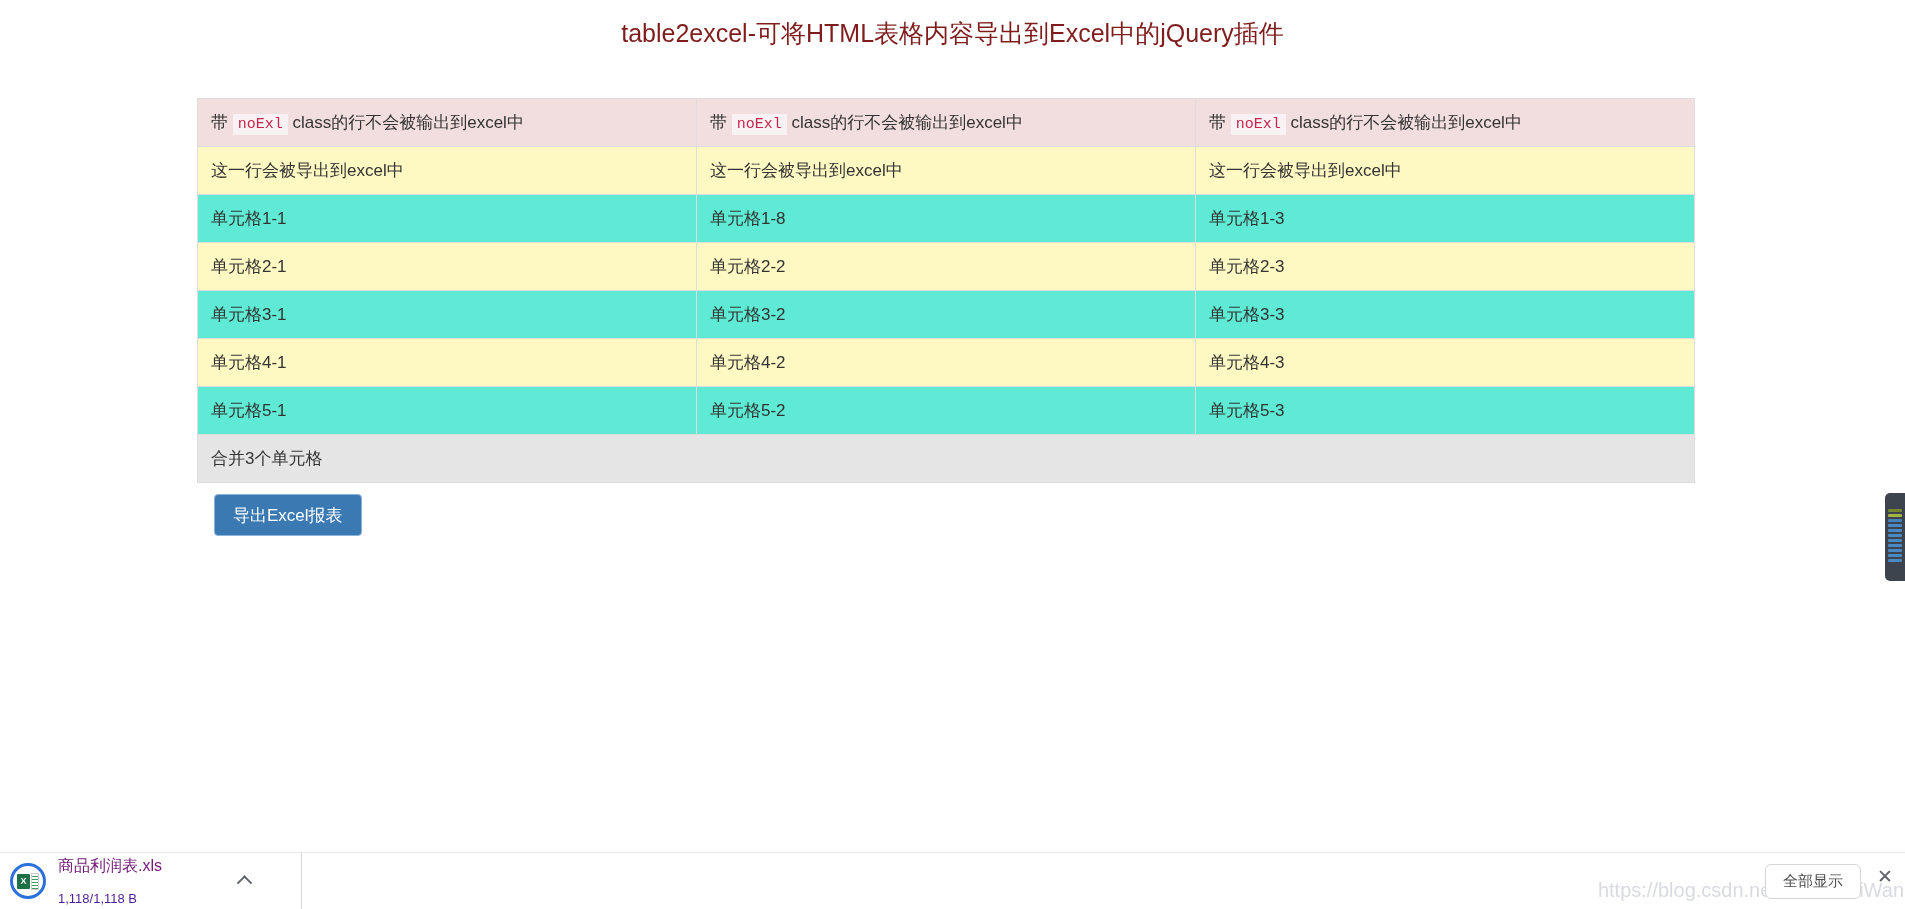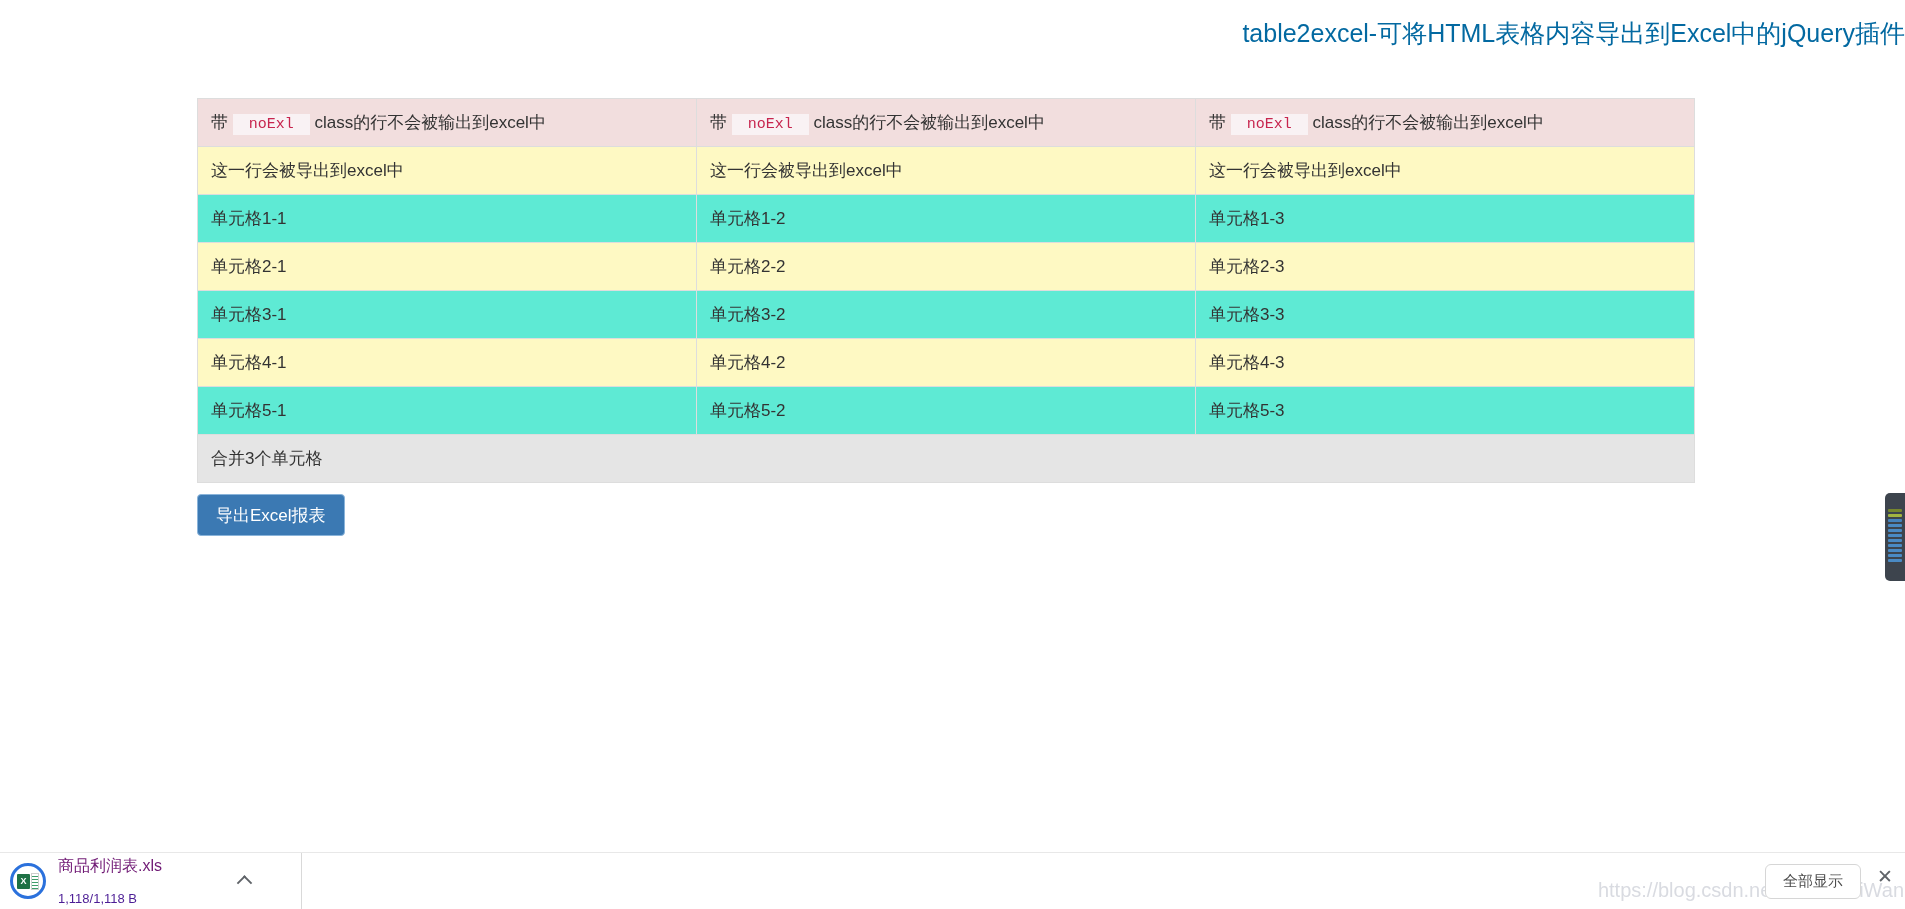--- a/index.html
+++ b/index.html
@@ -4,47 +4,47 @@
 <style>
   * { box-sizing: border-box; }
   html,body { margin:0; padding:0; }
   body {
     width:1905px; height:909px; position:relative; overflow:hidden;
     background:#fff; font-family:"Liberation Sans", sans-serif; color:#333;
   }
 
   
   .page-title {
-    margin:0; padding-top:17px; text-align:right;
-    font-size:25px; font-weight:400; color:#0369a1;
+    margin:0; padding-top:17px; text-align:center;
+    font-size:25px; font-weight:400; color:#7f1d1d;
   }
 
   
   table.demo {
     position:absolute; left:197px; top:98px; width:1498px;
     border-collapse:collapse; font-size:17px; color:#333;
     table-layout:fixed;
   }
   table.demo td {
     border:1px solid #ddd; padding:12px 13px; background:#fef9c3;
     overflow:hidden; white-space:nowrap;
   }
   tr.row-noexl  td { background:#f2dede; }
   tr.row-export td { background:#fef9c3; }
   tr.row-stripe td { background:#5eead4; }
   tr.row-merged td { background:#e5e5e5; }
   code.noexl {
-    padding:2px 16px; font-size:15px; border-radius:0;
+    padding:2px 5px; font-size:15px; border-radius:0;
     color:#c7254e; background:#f9f2f4;
     font-family:"Liberation Mono","DejaVu Sans Mono",monospace;
   }
 
   
   .export-btn {
-    position:absolute; left:197px; top:494px; height:42px; padding:0 18px;
+    position:absolute; left:214px; top:494px; height:42px; padding:0 18px;
     background:#3b79b3; border:1px solid #8ab4da; border-radius:4px;
     color:#fff; font-size:17px; font-family:inherit; cursor:pointer;
   }
 
   
   .scroll-widget {
     position:absolute; right:0; top:493px; width:20px; height:88px;
     background:#3d444d; border-radius:5px 0 0 5px; padding-top:14px;
   }
   .scroll-widget .stripe { height:3px; margin:2px 3px; border-radius:1px; }
@@ -115,21 +115,21 @@
       <td><span>带 </span><code class="noexl">noExl</code><span> class的行不会被输出到excel中</span></td>
       <td><span>带 </span><code class="noexl">noExl</code><span> class的行不会被输出到excel中</span></td>
     </tr>
     <tr class="row-export">
       <td>这一行会被导出到excel中</td>
       <td>这一行会被导出到excel中</td>
       <td>这一行会被导出到excel中</td>
     </tr>
     <tr class="row-stripe">
       <td>单元格1-1</td>
-      <td>单元格1-2</td>
+      <td>单元格1-8</td>
       <td>单元格1-3</td>
     </tr>
     <tr>
       <td>单元格2-1</td>
       <td>单元格2-2</td>
       <td>单元格2-3</td>
     </tr>
     <tr class="row-stripe">
       <td>单元格3-1</td>
       <td>单元格3-2</td>

